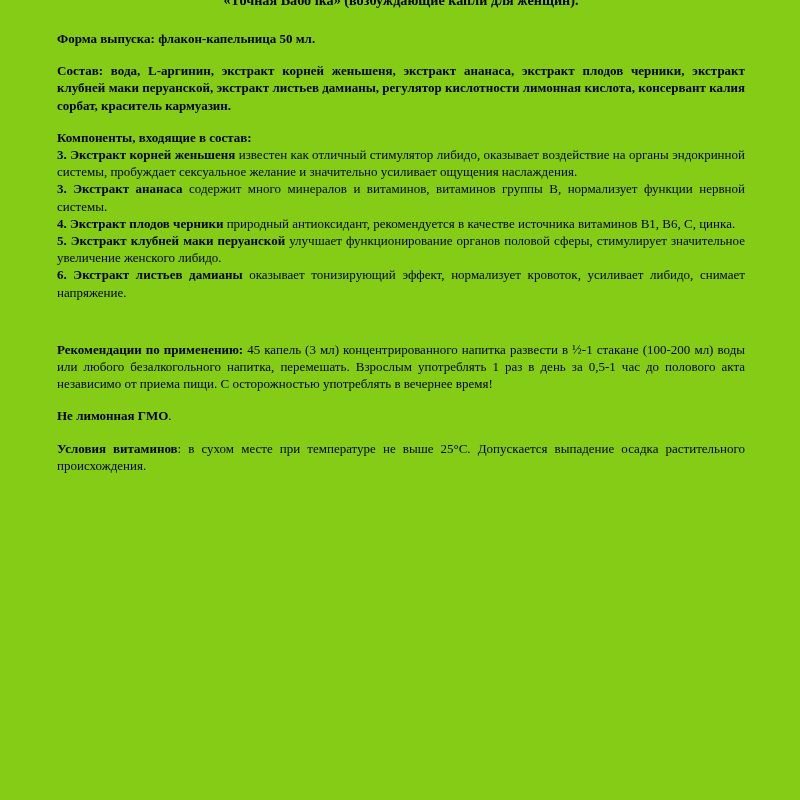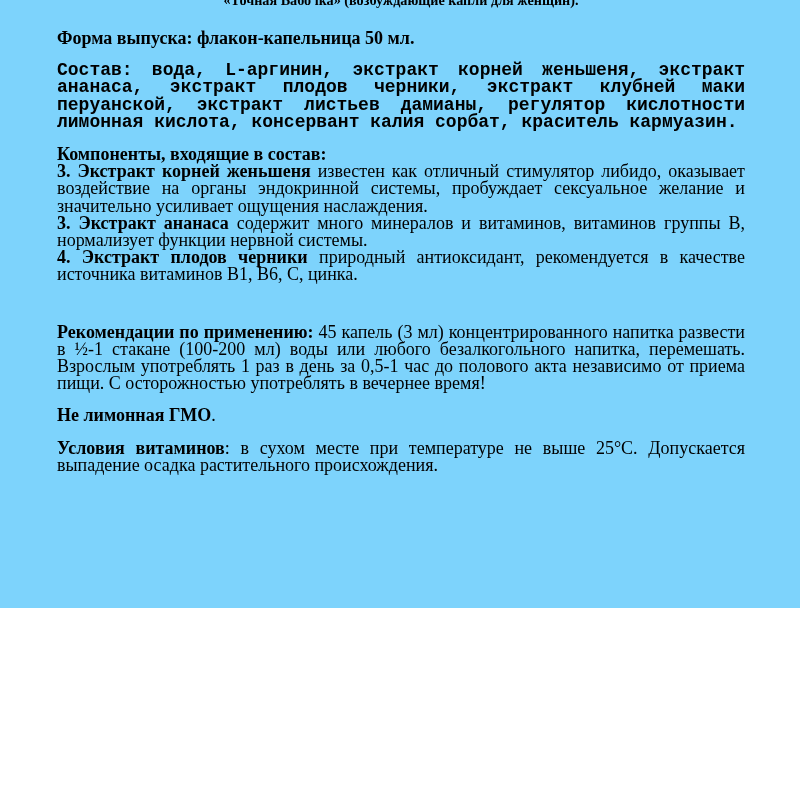--- a/index.html
+++ b/index.html
@@ -10,22 +10,22 @@
   body {
     width: 800px;
     height: 800px;
     overflow: hidden;
     font-family: "Liberation Serif", "DejaVu Serif", serif;
     color: #000000;
   }
   .page {
     position: relative;
     width: 800px;
-    height: 608px;
-    background: #7dd3fc;
+    height: 800px;
+    background: #84cc16;
   }
   .content {
     position: absolute;
     left: 57px;
     top: 0px;
     width: 688px;
   }
   
   .title-clip {
     height: 9px;
@@ -38,30 +38,30 @@
     top: -8px;
     width: 688px;
     text-align: center;
     font-size: 14.2px;
     font-weight: bold;
     line-height: 17px;
     white-space: nowrap;
   }
   p {
     margin: 0;
-    font-size: 18px;
+    font-size: 13px;
     line-height: 17.2px;
     text-align: justify;
     text-justify: inter-word;
   }
   .b { font-weight: bold; }
   .spacer-lg { height: 21px; }
   .spacer-md { height: 15px; }
   .spacer-xl { height: 40px; }
-  .bold-block { font-weight: bold; font-family: Liberation Mono, monospace; }
+  .bold-block { font-weight: bold; }
 </style>
 </head>
 <body>
 
 <div class="page">
   <div class="content">
 
     <div class="title-clip">
       <div class="title-line">«Точная Вабо ika» (возбуждающие капли для женщин).</div>
     </div>
@@ -78,21 +78,23 @@
 
     <p><span class="b">Компоненты, входящие в состав:</span></p>
 
 
     <p><span class="b">3. Экстракт корней женьшеня</span><span> известен как отличный стимулятор либидо, оказывает воздействие на органы эндокринной системы, пробуждает сексуальное желание и значительно усиливает ощущения наслаждения.</span></p>
 
     <p><span class="b">3. Экстракт ананаса</span><span> содержит много минералов и витаминов, витаминов группы В, нормализует функции нервной системы.</span></p>
 
     <p><span class="b">4.  Экстракт плодов черники</span><span> природный антиоксидант,  рекомендуется в качестве источника витаминов В1, В6, С, цинка.</span></p>
 
+    <p><span class="b">5. Экстракт клубней маки перуанской</span><span> улучшает функционирование органов половой сферы, стимулирует значительное увеличение женского либидо.</span></p>
 
+    <p><span class="b">6. Экстракт листьев дамианы</span><span> оказывает тонизирующий эффект, нормализует кровоток, усиливает либидо, снимает напряжение.</span></p>
 
     <div class="spacer-xl"></div>
 
     <p><span class="b">Рекомендации по применению:</span><span> 45 капель (3 мл) концентрированного напитка развести в ½-1 стакане (100-200 мл) воды или любого безалкогольного напитка, перемешать. Взрослым употреблять 1 раз в день за 0,5-1 час до полового акта независимо от приема пищи. С осторожностью употреблять в вечернее время!</span></p>
 
     <div class="spacer-md"></div>
 
     <p><span class="b">Не лимонная ГМО</span><span>.</span></p>
 
     <div class="spacer-md"></div>

